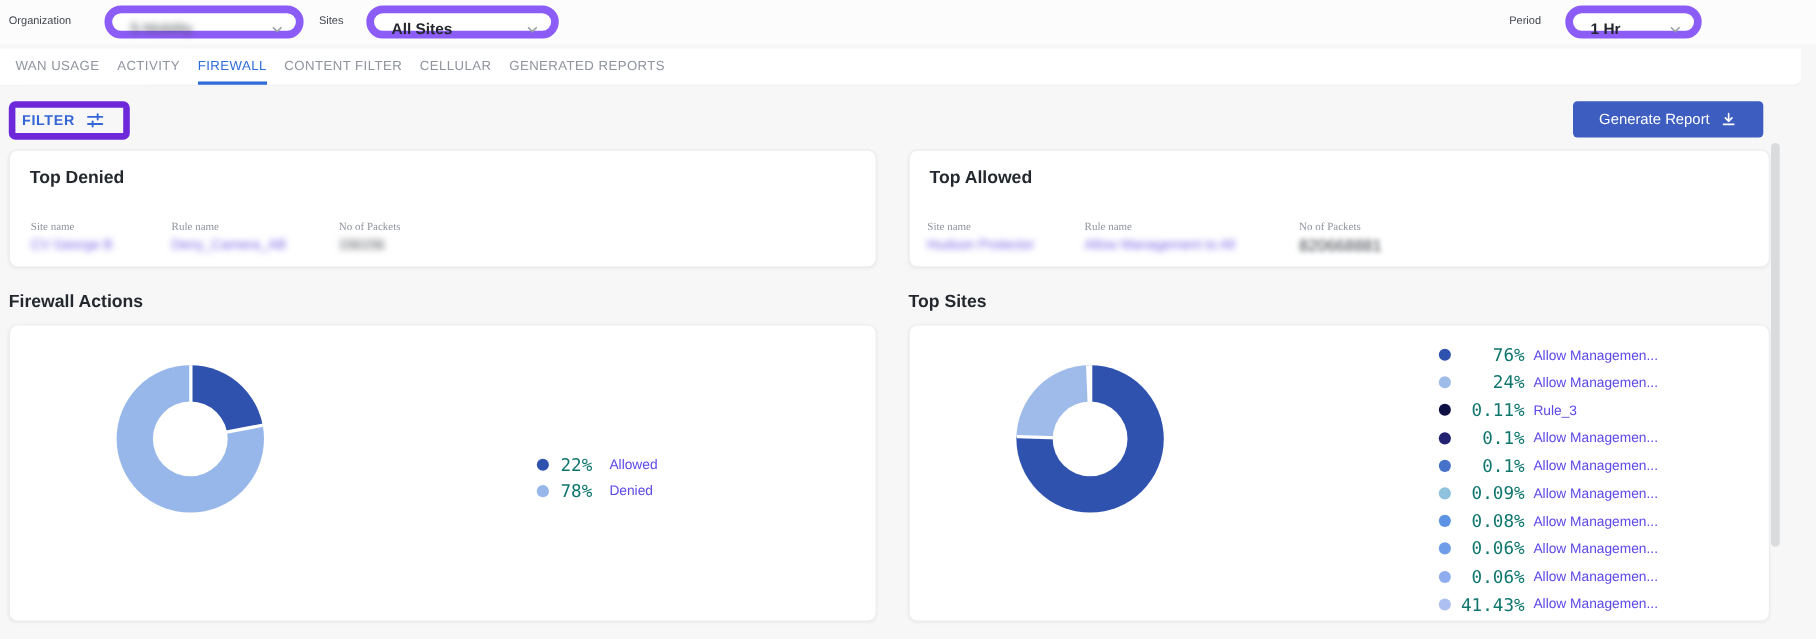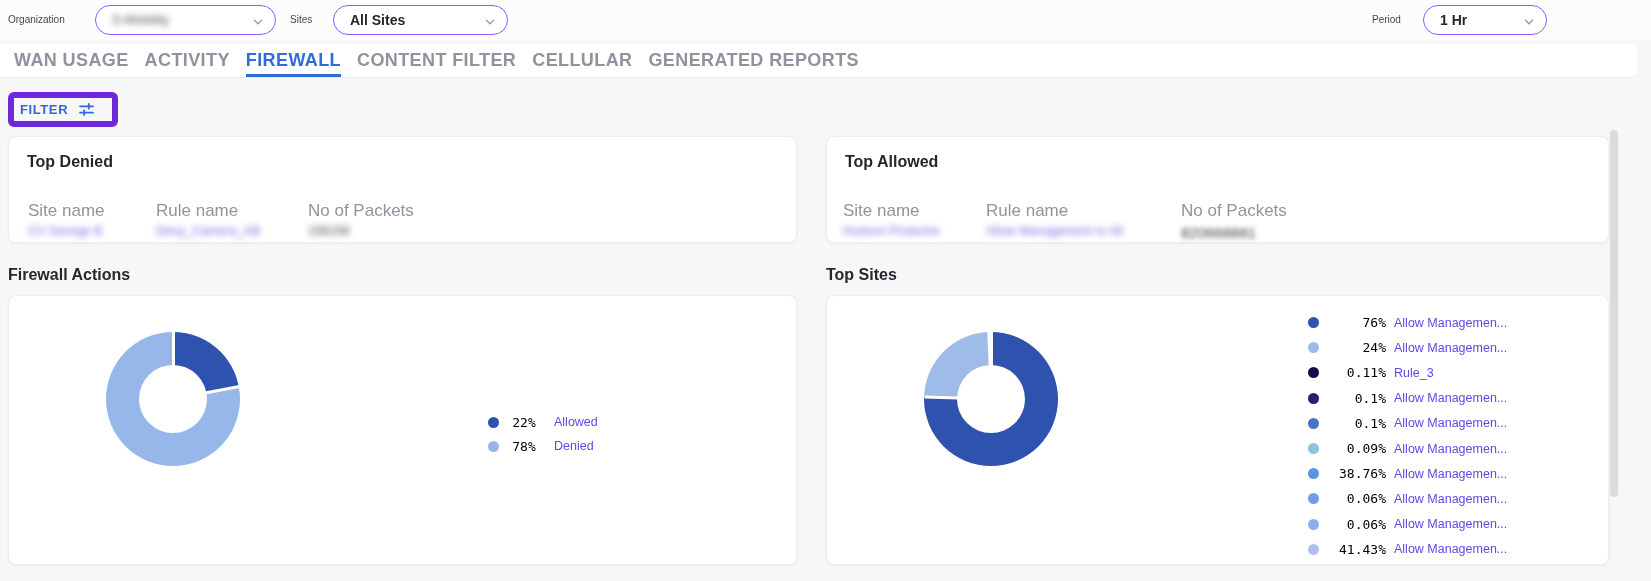--- a/index.html
+++ b/index.html
@@ -5,67 +5,67 @@
   html,body{margin:0;padding:0;}
   body{font-family:"Liberation Sans",sans-serif;background:#eee;}
   .page{position:relative;width:1651px;height:581px;background:#f7f7f8;overflow:hidden;}
 
   
   .topbar{position:absolute;left:0;top:0;width:1651px;height:40px;background:#fcfcfd;}
   .tb-label{position:absolute;top:0;line-height:40px;font-size:10px;color:#42464e;}
   #org-label{left:8px;}
   #sites-label{left:290px;}
   #period-label{left:1372px;}
-  .pill{position:absolute;top:5px;height:30px;background:#fff;border:1px solid #8b5cf6;border-radius:16px;box-sizing:border-box;cursor:pointer;}
+  .pill{position:absolute;top:5px;height:30px;background:#fff;border:7px solid #8b5cf6;border-radius:16px;box-sizing:border-box;cursor:pointer;}
   #org-pill{left:95px;width:181px;}
   #sites-pill{left:333px;width:175px;}
   #period-pill{left:1423px;width:124px;}
   .pill .val{position:absolute;left:16px;top:0;line-height:28px;font-size:13px;color:#4a4e55;white-space:nowrap;}
   .pill .val.bold{font-size:14px;font-weight:700;color:#23262c;}
   .pill .chev{position:absolute;right:11px;top:8px;}
   .blurred{filter:blur(3px);}
 
   
   .tabbar{position:absolute;left:0;top:44px;width:1637px;height:33px;background:#fff;border-bottom:1px solid #e8e9ec;border-radius:0 0 6px 0;box-sizing:content-box;}
   .tabs{display:flex;gap:16px;padding-left:14px;height:100%;}
-  .tab{font-size:18px;font-weight:700;letter-spacing:.4px;color:#8e939d;line-height:33px;text-decoration:none;white-space:nowrap;cursor:pointer;}
+  .tab{font-size:12px;font-weight:400;letter-spacing:.4px;color:#8e939d;line-height:33px;text-decoration:none;white-space:nowrap;cursor:pointer;}
   .tab.active{color:#2f6bd9;box-shadow:inset 0 -3px 0 #2f6bd9;}
 
   
   .btn-filter{position:absolute;left:8px;top:92px;width:110px;height:35px;display:flex;align-items:center;justify-content:flex-start;gap:10px;background:transparent;border:6px solid #6d28d9;border-radius:6px;color:#3566d6;font-weight:700;font-size:13px;letter-spacing:.6px;font-family:inherit;cursor:pointer;}
   .btn-generate{position:absolute;left:1430px;top:92px;width:173px;height:33px;display:flex;align-items:center;justify-content:center;gap:10px;background:#3d5dc0;border:none;border-radius:4px;color:#fff;font-size:13.5px;font-family:inherit;cursor:pointer;}
 
   
   .card{position:absolute;background:#fff;border:1px solid #ededf0;border-radius:8px;box-shadow:0 1px 3px rgba(16,24,40,.05);box-sizing:border-box;}
   #card-denied{left:8px;top:136px;width:789px;height:107px;}
   #card-allowed{left:826px;top:136px;width:783px;height:107px;}
   .card h2{position:absolute;left:18px;top:16px;font-size:16px;font-weight:700;color:#23272e;margin:0;}
   .col{position:absolute;top:64px;}
   #card-denied .c1{left:19px;} #card-denied .c2{left:147px;} #card-denied .c3{left:299px;}
   #card-allowed .c1{left:16px;} #card-allowed .c2{left:159px;} #card-allowed .c3{left:354px;}
-  .colh{font-size:17px;color:#8f949d;}
+  .colh{font-size:10px;color:#8f949d;font-family:Liberation Serif, serif;}
   .colv{display:inline-block;margin-top:3px;font-size:12.5px;white-space:nowrap;}
   .blur-link{color:#7a63e6;text-decoration:none;filter:blur(3px);}
   .blur-dark{color:#42464e;filter:blur(3px);}
   .pkts-big{font-size:15px;color:#3b3f46;filter:blur(2.5px);}
 
   
   .section-heading{position:absolute;font-size:16px;font-weight:700;color:#23272e;margin:0;}
   #fa-heading{left:8px;top:266px;}
   #tr-heading{left:826px;top:266px;}
   #card-fa{left:8px;top:295px;width:789px;height:270px;}
   #card-tr{left:826px;top:295px;width:783px;height:270px;}
 
   .donut{position:absolute;left:97px;top:36px;width:134px;height:134px;border-radius:50%;}
   .donut::after{content:"";position:absolute;inset:33px;background:#fff;border-radius:50%;}
   .spoke{position:absolute;left:calc(50% - 1.5px);top:0;width:3px;height:67px;transform-origin:50% 100%;background:#fff;}
 
   .lrow{display:flex;align-items:center;}
   .dot{width:11px;height:11px;border-radius:50%;flex:none;}
-  .pct{font-family:"DejaVu Sans Mono",monospace;font-size:13px;color:#000000;white-space:nowrap;}
+  .pct{font-family:"DejaVu Sans Mono",monospace;font-size:16px;color:#0f766e;white-space:nowrap;}
   .llabel{color:#5c49e8;font-size:12.5px;text-decoration:none;white-space:nowrap;cursor:pointer;}
 
   .fa-legend{position:absolute;left:479px;top:114px;}
   .fa-legend .lrow{height:24px;}
   .fa-legend .pct{width:34px;text-align:center;margin-left:8px;}
   .fa-legend .llabel{margin-left:13px;}
 
   .tr-legend{position:absolute;left:481px;top:14px;}
   .tr-legend .lrow{height:25.2px;}
   .tr-legend .pct{width:58px;text-align:right;margin-left:9px;}
@@ -132,20 +132,30 @@
     <span style="display:flex;">
       <svg width="17" height="17" viewBox="0 0 17 17" fill="none" stroke="#3566d6" stroke-width="1.7" stroke-linecap="round">
           <path d="M2 5.3h13"></path>
           <path d="M10.8 2.9v4.8"></path>
           <path d="M2 11.7h13"></path>
           <path d="M6.2 9.3v4.8"></path>
         </svg>
     </span>
   </button>
 
+  <button class="btn-generate">
+    <span>Generate Report</span>
+    <span style="display:flex;">
+      <svg width="15" height="15" viewBox="0 0 16 16" fill="none" stroke="#ffffff" stroke-width="1.6" stroke-linecap="round" stroke-linejoin="round">
+          <path d="M8 2.5v7.2"></path>
+          <path d="M4.8 6.6 8 9.8l3.2-3.2"></path>
+          <path d="M3 12.8h10"></path>
+        </svg>
+    </span>
+  </button>
 
   <section class="card" id="card-denied">
     <h2>Top Denied</h2>
     <div class="col c1">
       <div class="colh">Site name</div>
       <a class="colv blur-link">CV George B</a>
     </div>
     <div class="col c2">
       <div class="colh">Rule name</div>
       <a class="colv blur-link">Deny_Camera_AB</a>
@@ -234,21 +244,21 @@
         </div>
 
         <div class="lrow">
           <span class="dot" style="background-color: rgb(142, 194, 221);"></span>
           <span class="pct">0.09%</span>
           <a class="llabel">Allow Managemen...</a>
         </div>
 
         <div class="lrow">
           <span class="dot" style="background-color: rgb(94, 146, 227);"></span>
-          <span class="pct">38.76%</span>
+          <span class="pct">0.08%</span>
           <a class="llabel">Allow Managemen...</a>
         </div>
 
         <div class="lrow">
           <span class="dot" style="background-color: rgb(112, 157, 232);"></span>
           <span class="pct">0.06%</span>
           <a class="llabel">Allow Managemen...</a>
         </div>
 
         <div class="lrow">

